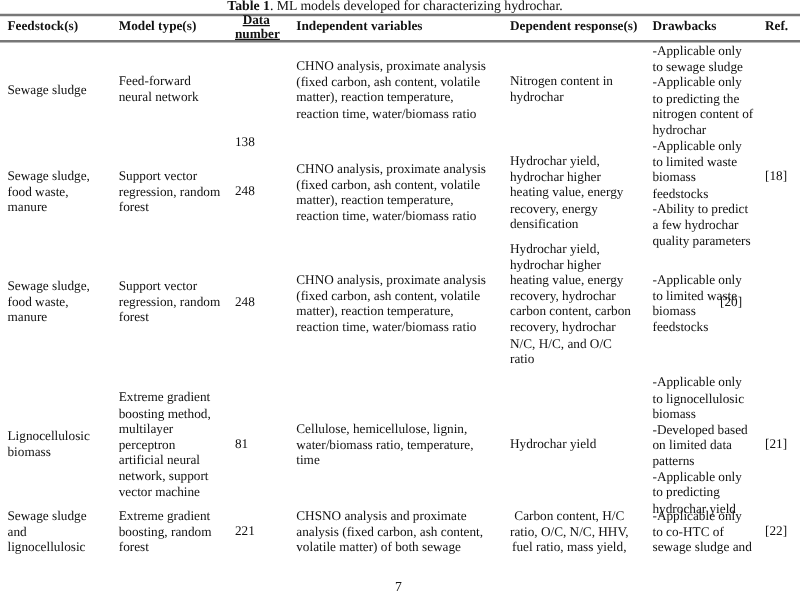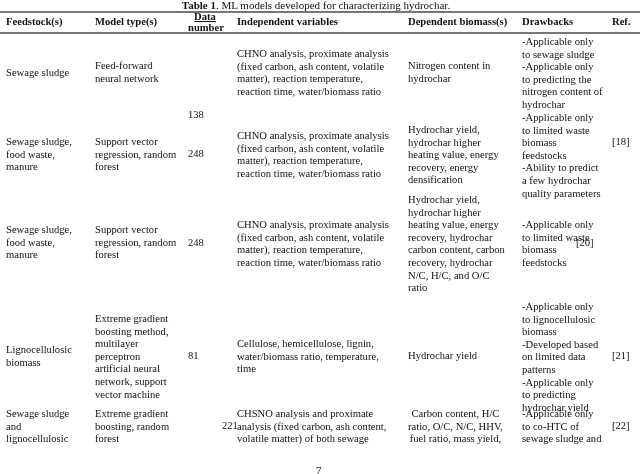--- a/index.html
+++ b/index.html
@@ -62,21 +62,21 @@
   <b>Table 1</b><span>. ML models developed for characterizing hydrochar.</span>
 </div>
 
 <div class="rule top"></div>
 
 <div class="hdr single" style="left:6px;">Feedstock(s)</div>
 <div class="hdr single" style="left:95px;">Model type(s)</div>
 <div class="hdr" style="left:188px; text-align:center; white-space:pre-line; width:34px;text-decoration:underline;">Data
 number</div>
 <div class="hdr single" style="left:237px;">Independent variables</div>
-<div class="hdr single" style="left:408px;">Dependent biomass(s)</div>
+<div class="hdr single" style="left:408px;">Dependent response(s)</div>
 <div class="hdr single" style="left:522px;">Drawbacks</div>
 <div class="hdr single" style="left:612px;">Ref.</div>
 
 <div class="rule mid"></div>
 
 <div>
   <div class="cell" style="left:6px; top:67px;">Sewage sludge</div>
   <div class="cell" style="left:95px; top:60px;">Feed-forward
 neural network</div>
   <div class="cell" style="left:188px; top:67px;margin-top:42px;">138</div>
@@ -176,21 +176,21 @@
   <div class="cell" style="left:612px; top:350px;">[21]</div>
 </div>
 
 <div>
   <div class="cell" style="left:6px; top:408px;">Sewage sludge
 and
 lignocellulosic</div>
   <div class="cell" style="left:95px; top:408px;">Extreme gradient
 boosting, random
 forest</div>
-  <div class="cell" style="left:188px; top:420px;margin-left:34px;">221</div>
+  <div class="cell" style="left:188px; top:420px;">221</div>
   <div class="cell" style="left:237px; top:408px;">CHSNO analysis and proximate
 analysis (fixed carbon, ash content,
 volatile matter) of both sewage</div>
   <div class="cell" style="left:408px; top:408px;text-align:center;">Carbon content, H/C
 ratio, O/C, N/C, HHV,
 fuel ratio, mass yield,</div>
   <div class="cell" style="left:522px; top:408px;">-Applicable only
 to co-HTC of
 sewage sludge and</div>
   <div class="cell" style="left:612px; top:420px;">[22]</div>

